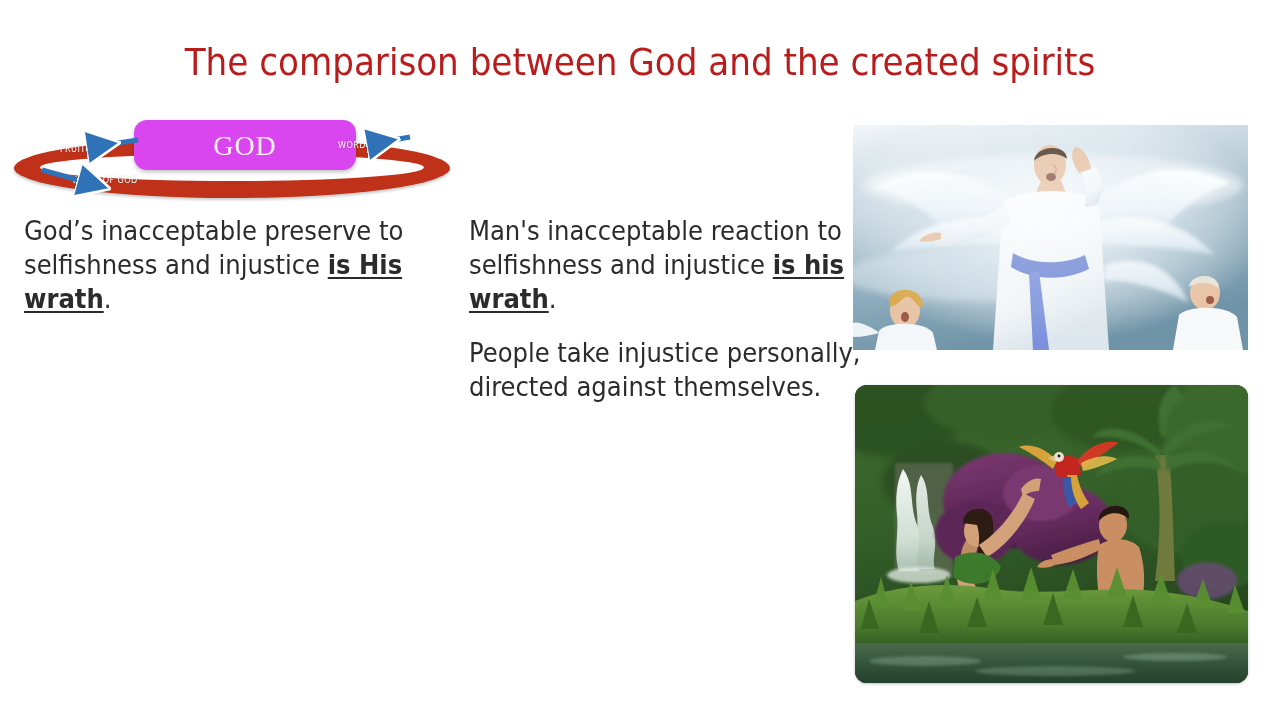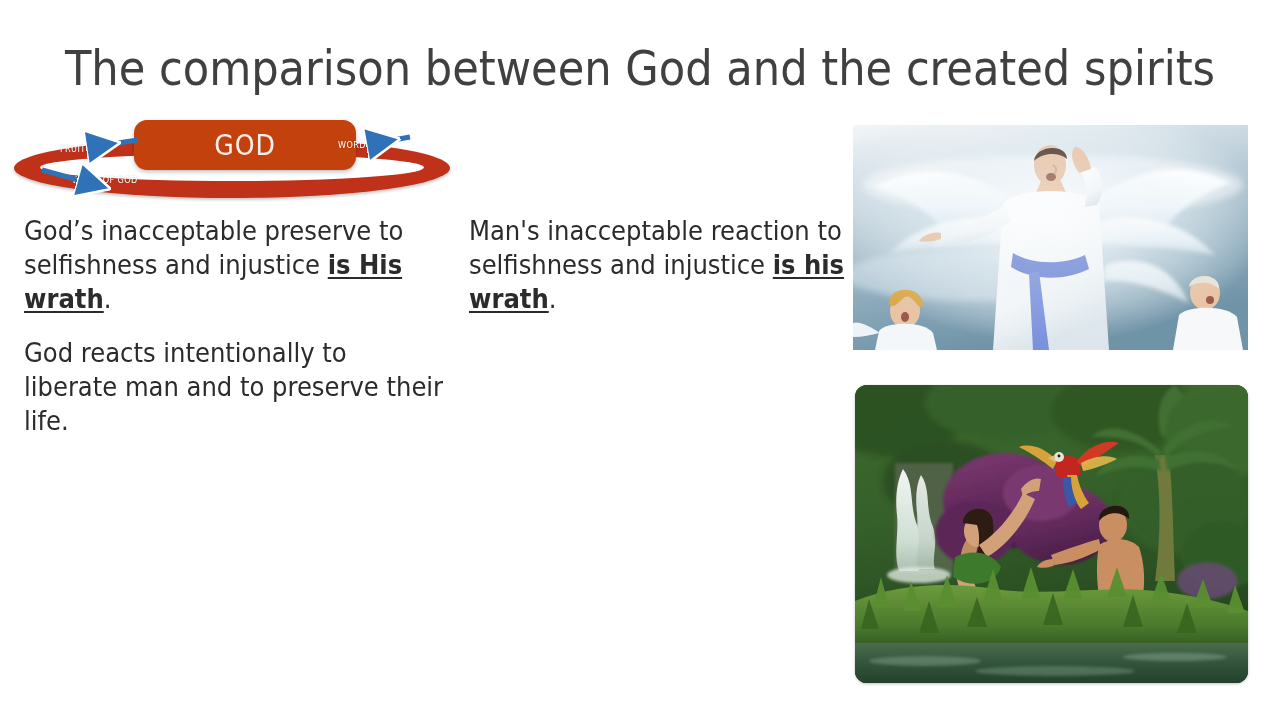--- a/index.html
+++ b/index.html
@@ -16,25 +16,25 @@
     color: #262626;
   }
 
   
   .slide-title {
     position: absolute;
     left: 0;
     top: 42px;
     width: 1280px;
     text-align: center;
-    font-size: 48px;
+    font-size: 38px;
     line-height: 1.1;
     font-weight: 400;
     letter-spacing: 0px;
-    color: #404040;
+    color: #b91c1c;
     font-stretch: condensed;
     white-space: nowrap;
   }
 
   
   .god-diagram {
     position: absolute;
     left: 14px;
     top: 120px;
     width: 436px;
@@ -58,23 +58,24 @@
     height: 27px;
     border-radius: 50%;
     background: #ffffff;
   }
   .god-box {
     position: absolute;
     left: 120px;
     top: 0px;
     width: 222px;
     height: 50px;
-    background: #c2410c;
+    background: #d946ef;
     border-radius: 13px;
     box-shadow: 0 2px 4px rgba(0,0,0,0.25);
+    font-family: Liberation Serif, serif;
   }
   .god-box-label {
     position: absolute;
     left: 0;
     top: 4px;
     width: 222px;
     text-align: center;
     color: #fdf1ee;
     font-size: 28px;
     line-height: 44px;
@@ -181,25 +182,25 @@
   <defs>
     <marker id="mkR1" markerWidth="7" markerHeight="7" refX="1" refY="3.5" orient="auto">
       <path d="M0,0 L7,3.5 L0,7 Z" fill="#2f72b8" stroke="#ffffff" stroke-width="0.5"></path>
     </marker>
   </defs>
   <line x1="2" y1="3" x2="42" y2="14" stroke="#2f72b8" stroke-width="5" marker-end="url(#mkR1)" stroke-linecap="butt"></line>
 </svg>
 
 <div class="text-col col-left">
   <p class="para"><span>God’s inacceptable preserve to selfishness and injustice </span><span class="em-underline">is His wrath</span><span>.</span></p>
-  <p class="para second">God reacts intentionally to liberate man and to preserve their life.</p>
 </div>
 
 <div class="text-col col-mid">
   <p class="para"><span>Man's inacceptable reaction to selfishness and injustice </span><span class="em-underline">is his wrath</span><span>.</span></p>
+  <p class="para second">People take injustice personally, directed against themselves.</p>
 </div>
 
 <div class="pic pic-angel">
   <svg width="395" height="225" viewBox="0 0 395 225">
     <defs>
       <linearGradient id="skyG" x1="0" y1="0" x2="0.3" y2="1">
         <stop offset="0%" stop-color="#f2f6f9"></stop>
         <stop offset="35%" stop-color="#c3d4de"></stop>
         <stop offset="70%" stop-color="#8fadbe"></stop>
         <stop offset="100%" stop-color="#6f93a7"></stop>

